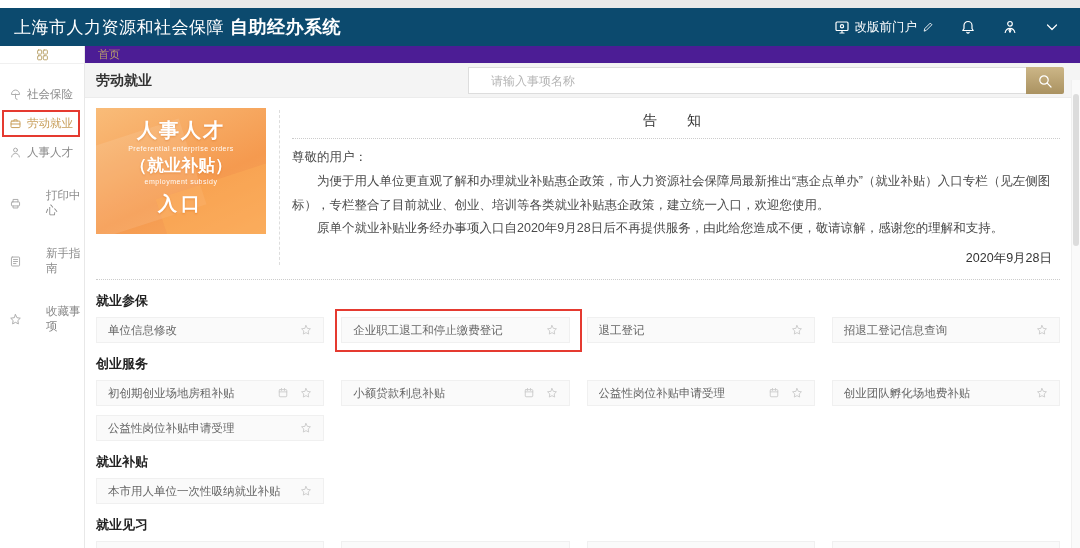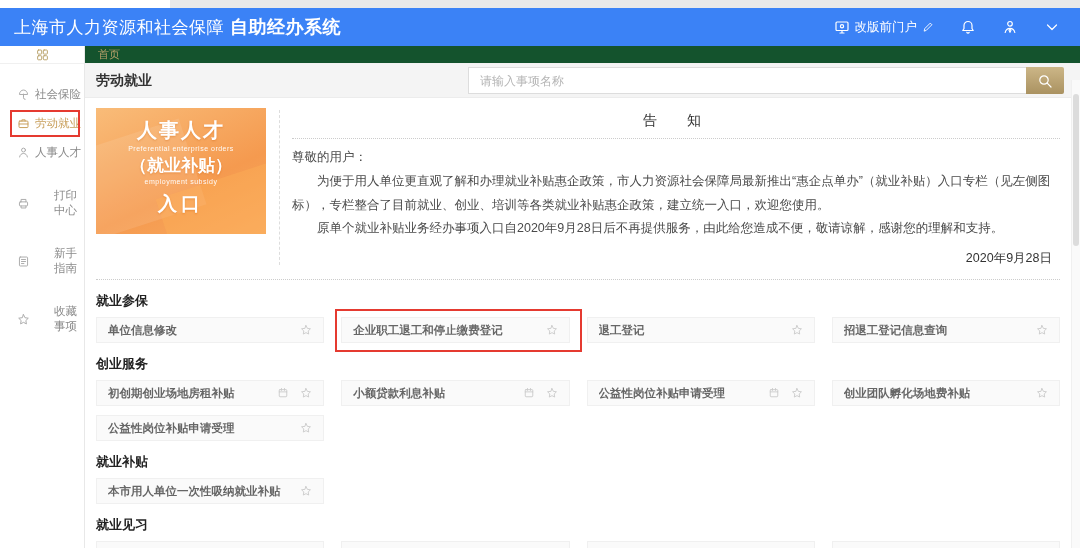--- a/index.html
+++ b/index.html
@@ -2,56 +2,56 @@
 <html><head>
 <meta charset="utf-8">
 <title>自助经办系统</title>
 <style>
   * { margin:0; padding:0; box-sizing:border-box; }
   html,body { width:1080px; height:548px; overflow:hidden; background:#fff;
               font-family:"Liberation Sans", sans-serif; }
   .topstrip { height:8px; background:linear-gradient(to right,#ffffff 170px,#e9e9e9 170px); }
 
   
-  .appbar { height:38px; background:#3b82f6; display:flex; align-items:center; padding:0 14px; color:#fff; }
+  .appbar { height:38px; background:#0c4a6e; display:flex; align-items:center; padding:0 14px; color:#fff; }
   .apptitle { font-size:17px; letter-spacing:.5px; white-space:nowrap; }
   .apptitle b { font-size:18px; margin-left:6px; }
   .appbar-right { margin-left:auto; display:flex; align-items:flex-start; gap:26px; padding-right:6px; }
   .portal { display:flex; align-items:center; gap:5px; font-size:12.5px; cursor:pointer; }
   .icn { display:block; }
   .icn-wrap { display:inline-flex; align-items:center; justify-content:center; }
   .appbar .icn { width:16px; height:16px; color:#fff; }
   .appbar .sm .icn { width:12px; height:12px; }
 
   
   .frame { display:flex; height:502px; }
   .sidebar { width:85px; background:#fff; border-right:1px solid #e8e8e8; flex-shrink:0; }
   .side-head { height:18px; display:flex; align-items:center; justify-content:center;
                border-bottom:1px solid #f0f0f0; color:#b9a26b; }
   .side-head .icn { width:13px; height:13px; }
   .side-menu { padding-top:16px; }
   .side-item { position:relative; display:flex; align-items:center; gap:5px;
-               padding:7px 2px 7px 9px; font-size:11.5px; color:#8a8a8a; cursor:pointer;margin-left:8px; }
+               padding:7px 2px 7px 9px; font-size:11.5px; color:#8a8a8a; cursor:pointer; }
   .side-item .icn { width:13px; height:13px; color:#ababab; }
   .side-item.active { color:#c79d58; }
   .side-item.active .icn { color:#c79d58; }
   .side-item.annotated::after { content:""; position:absolute; left:2px; right:4px; top:1px; bottom:1px;
                border:2px solid #e53a30; pointer-events:none; }
   .side-item.spaced { margin-top:14px;gap:24px; }
 
   
   .main { flex:1; display:flex; flex-direction:column; background:#fff; position:relative; min-width:0; }
-  .breadcrumb { height:18px; background:#14532d; border-bottom:1px solid #f1f1f1;
+  .breadcrumb { height:18px; background:#4c1d95; border-bottom:1px solid #f1f1f1;
                display:flex; align-items:center; padding:0 13px; font-size:11px; color:#b9a26b; }
   .pagehead { display:flex; align-items:center; height:34px; padding:0 16px 0 11px;
                background:#f4f4f4; border-bottom:1px solid #ececec; }
   .pagetitle { font-size:14px; font-weight:bold; color:#333; }
   .searchwrap { margin-left:auto; display:flex; width:596px; height:27px; }
   .searchwrap input { flex:1; border:1px solid #ddd; border-right:none; background:#fff;
-               padding:0 11px; font-size:12px; color:#333; outline:none; font-family:inherit; }
+               padding:0 22px; font-size:12px; color:#333; outline:none; font-family:inherit; }
   .searchwrap input::placeholder { color:#b5b5b5; }
   .search-btn { width:38px; border:none; cursor:pointer; display:flex; align-items:center; justify-content:center;
                background:linear-gradient(180deg,#ccb687,#aa9261); color:#fff; border-radius:0 2px 2px 0; }
   .search-btn .icn { width:16px; height:16px; }
 
   .content { flex:1; padding:10px 20px 0 11px; position:relative; overflow:hidden; }
 
   
   .hero-row { display:flex; padding-bottom:12px; border-bottom:1px dotted #ccc; }
   .banner { width:170px; height:126px; flex-shrink:0; position:relative; overflow:hidden;
@@ -72,21 +72,21 @@
   .notice-sep { border-top:1px dotted #ccc; margin-bottom:7px; }
   .notice p { font-size:12.5px; color:#4a4a4a; line-height:1.9; }
   .notice .para { text-indent:2em; }
   .notice-date { text-align:right; font-size:12.5px; color:#333; margin-top:9px; padding-right:8px; }
 
   
   .section-title { font-size:13px; font-weight:bold; color:#222; margin:12px 0 7px; }
   .grid { display:grid; grid-template-columns:repeat(4,1fr); column-gap:17px; row-gap:9px; }
   .card { position:relative; height:26px; background:#fafafa; border:1px solid #f0f0f0;
           display:flex; align-items:center; padding:0 11px; font-size:11.5px; color:#666; cursor:pointer; }
-  .card .label { display:flex; align-items:center; gap:5px; white-space:nowrap; overflow:hidden;font-weight:bold; }
+  .card .label { display:flex; align-items:center; gap:5px; white-space:nowrap; overflow:hidden; }
   .card .right { margin-left:auto; display:flex; align-items:center; gap:11px; color:#c9c9c9; }
   .card .icn { width:12px; height:12px; }
   .card.annotated::after { content:""; position:absolute; top:-9px; bottom:-10px; left:-7px; right:-13px;
           border:2px solid #e53a30; pointer-events:none; z-index:2; }
 
   
   .scroll-track { position:absolute; right:0; top:34px; bottom:0; width:9px; background:#fafafa;
           border-left:1px solid #f0f0f0; }
   .scroll-thumb { position:absolute; left:1px; top:14px; width:6px; height:152px; background:#dcdcdc; border-radius:3px; }
 </style>

